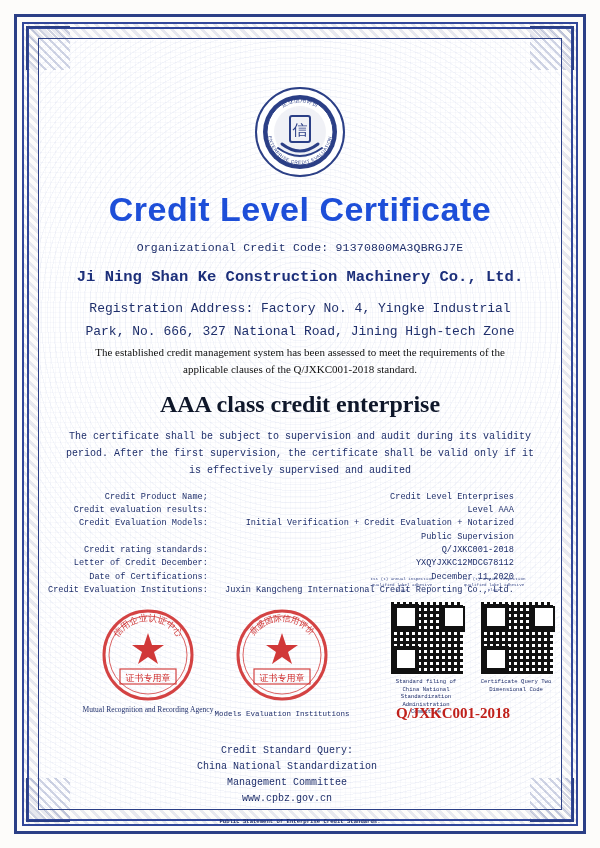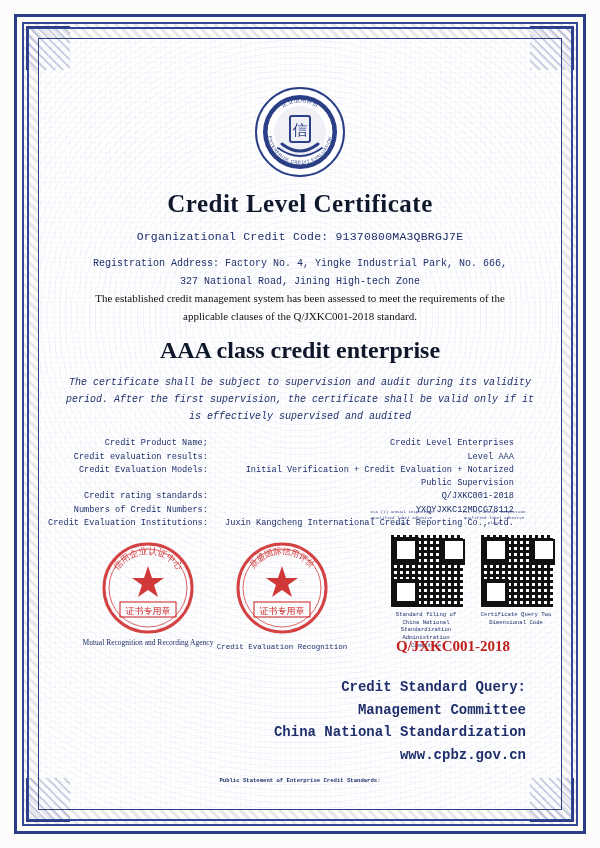--- a/index.html
+++ b/index.html
@@ -76,44 +76,44 @@
     justify-content: center;
   }
   .emblem {
     width: 92px; height: 92px;
     position: relative;
   }
   .emblem svg { display: block; }
 
   .title {
     margin-top: 12px;
-    font-size: 25px;
+    font-size: 34px;
     font-weight: bold;
-    color: #0f172a;
+    color: #1d4ed8;
     letter-spacing: 0.5px;
-    font-family: Liberation Serif, serif;
+    font-family: Liberation Sans, sans-serif;
   }
   .org-code {
     margin-top: 12px;
     font-size: 11.5px;
     color: #1f2f6b;
     font-family: "Liberation Mono", monospace;
     letter-spacing: 0.2px;
   }
   .company {
     margin-top: 14px;
     font-size: 15.5px;
     font-weight: bold;
     color: #1c2f7a;
     font-family: "Liberation Mono", monospace;
   }
   .address {
     margin: 12px auto 0;
     width: 430px;
-    font-size: 10px;
+    font-size: 13px;
     line-height: 1.75;
     color: #1f2f6b;
     font-family: "Liberation Mono", monospace;
   }
   .statement {
     margin: 0 auto 0;
     width: 420px;
     font-size: 11px;
     line-height: 1.6;
     color: #111111;
@@ -126,21 +126,20 @@
     color: #0f172a;
     font-family: "Liberation Serif", serif;
   }
   .supervision {
     margin: 10px auto 0;
     width: 470px;
     font-size: 10px;
     line-height: 1.7;
     color: #1f2f6b;
     font-family: "Liberation Mono", monospace;
-    font-style: italic;
   }
 
   
   .details {
     margin: 12px 0 0 0;
     text-align: left;
     font-size: 8.6px;
     line-height: 1.55;
     color: #1f2f6b;
     font-family: "Liberation Mono", monospace;
@@ -233,27 +232,26 @@
     text-align: center;
     color: #c0201b;
     font-size: 15px;
     font-weight: bold;
     font-family: "Liberation Serif", serif;
     line-height: 1.15;
   }
 
   .issuer {
     margin-top: 2px;
-    text-align: right;
-    font-size: 14px;
+    text-align: center;
+    font-size: 10px;
     line-height: 1.6;
     color: #1f2f6b;
     font-family: "Liberation Mono", monospace;
     padding-right: 26px;
-    font-weight: bold;
   }
 
   .public-statement {
     margin: 10px auto 0;
     width: 430px;
     font-size: 5.6px;
     line-height: 1.75;
     color: #1f2f6b;
     text-align: center;
     font-family: "Liberation Mono", monospace;
@@ -297,20 +295,21 @@
             <textPath href="#arcBot" startOffset="50%" text-anchor="middle">ENTERPRISE CREDIT EVALUATION</textPath>
           </text>
         </svg>
       </div>
     </div>
 
     <div class="title">Credit Level Certificate</div>
 
     <div class="org-code">Organizational Credit Code: 91370800MA3QBRGJ7E</div>
 
+    <div class="company">Ji Ning Shan Ke Construction Machinery Co., Ltd.</div>
 
     <div class="address">Registration Address: Factory No. 4, Yingke Industrial Park, No. 666, 327 National Road, Jining High-tech Zone</div>
 
     <div class="statement">The established credit management system has been assessed to meet the requirements of the applicable clauses of the Q/JXKC001-2018 standard.</div>
 
     <div class="grade">AAA class credit enterprise</div>
 
     <div class="supervision">The certificate shall be subject to supervision and audit during its validity period. After the first supervision, the certificate shall be valid only if it is effectively supervised and audited</div>
 
     <div class="details">
@@ -326,22 +325,26 @@
           </tr>
           <tr>
             <td class="k">Credit Evaluation Models:</td>
             <td class="v">Initial Verification + Credit Evaluation + Notarized Public Supervision</td>
           </tr>
           <tr>
             <td class="k">Credit rating standards:</td>
             <td class="v">Q/JXKC001-2018</td>
           </tr>
           <tr>
-            <td class="k">Numbers of Credit Numbers:</td>
+            <td class="k">Letter of Credit December:</td>
             <td class="v">YXQYJXKC12MDCG78112</td>
+          </tr>
+          <tr>
+            <td class="k">Date of Certifications:</td>
+            <td class="v">December 11,2020</td>
           </tr>
           <tr>
             <td class="k">Credit Evaluation Institutions:</td>
             <td class="v">Juxin Kangcheng International Credit Reporting Co., Ltd.</td>
           </tr>
         </tbody>
       </table>
     </div>
 
     <div class="stamps">
@@ -371,43 +374,43 @@
               <path id="sealArc2" d="M12 50 a36 36 0 0 1 72 0"></path>
             </defs>
           <text font-size="8.4" fill="#cc2222" font-family="'DejaVu Sans',sans-serif" opacity="0.9">
             <textPath href="#sealArc2" startOffset="50%" text-anchor="middle">鼎盛国际信用评价</textPath>
           </text>
           <polygon points="48,26 52,38 64,38 54,45 58,57 48,50 38,57 42,45 32,38 44,38" fill="#cc2222" opacity="0.9"></polygon>
           <rect x="20" y="62" width="56" height="15" fill="none" stroke="#cc2222" stroke-width="1.2" opacity="0.85"></rect>
           <text x="48" y="73.5" font-size="9" fill="#cc2222" text-anchor="middle" font-family="'DejaVu Sans',sans-serif">证书专用章</text>
         </svg>
       </div>
-      <div class="stamp-cap two">Credit Evaluation Recognition</div>
+      <div class="stamp-cap two">Models Evaluation Institutions</div>
 
       <div class="micro-note a">Iss (t) annual inspection qualified label adhesive place</div>
       <div class="micro-note b">Iss (t) annual inspection qualified label adhesive place</div>
 
       <div class="qr-block">
         <div class="qr">
           <div class="qr-img"></div>
           <div class="qr-cap">Standard filing of China National Standardization Administration Committee</div>
         </div>
         <div class="qr">
           <div class="qr-img"></div>
           <div class="qr-cap">Certificate Query Two Dimensional Code</div>
         </div>
       </div>
 
       <div class="cert-no">Q/JXKC001-2018</div>
     </div>
 
     <div class="issuer">
       <div>Credit Standard Query:</div>
+      <div>China National Standardization</div>
       <div>Management Committee</div>
-      <div>China National Standardization</div>
       <div>www.cpbz.gov.cn</div>
     </div>
 
     <div class="public-statement">
       <div class="ps-title">Public Statement of Enterprise Credit Standards:</div>
 
     </div>
 
   </div>
 </div>

